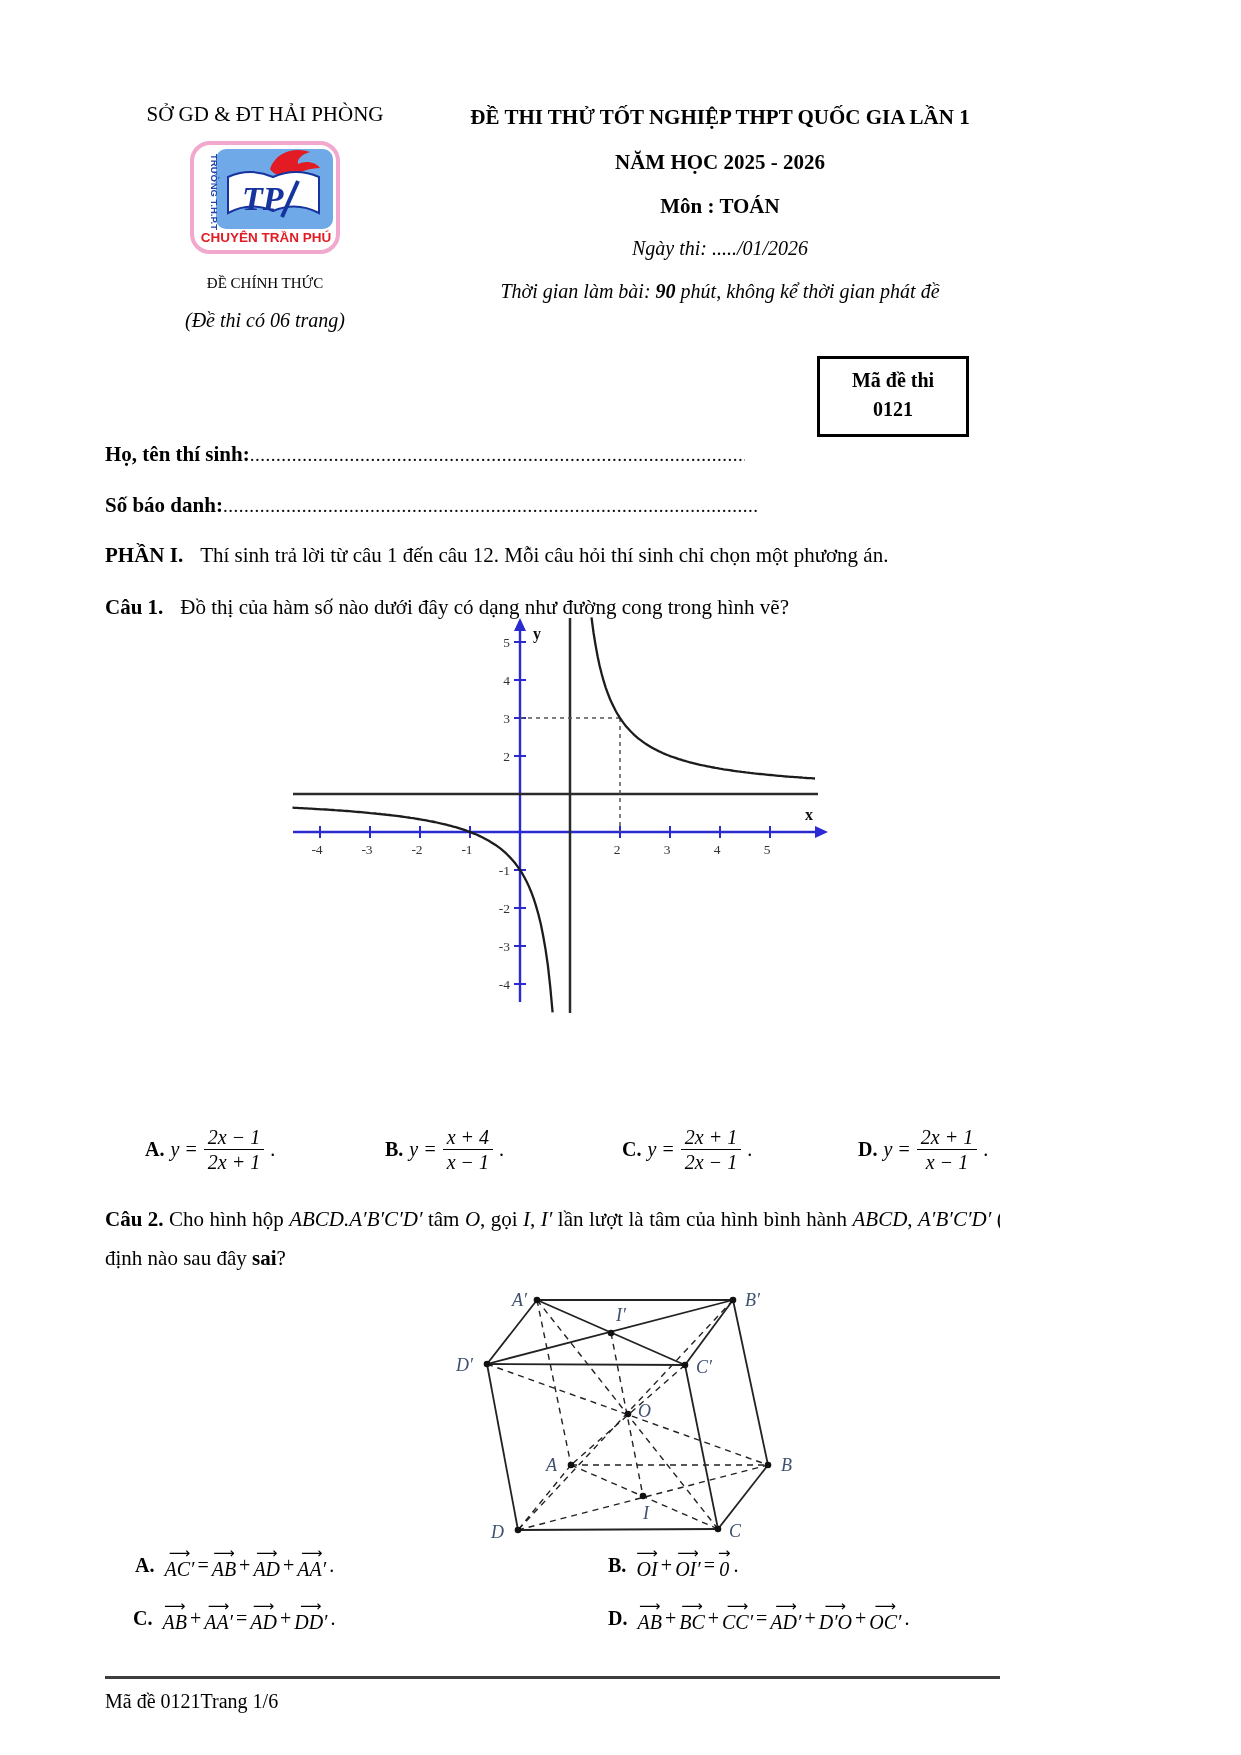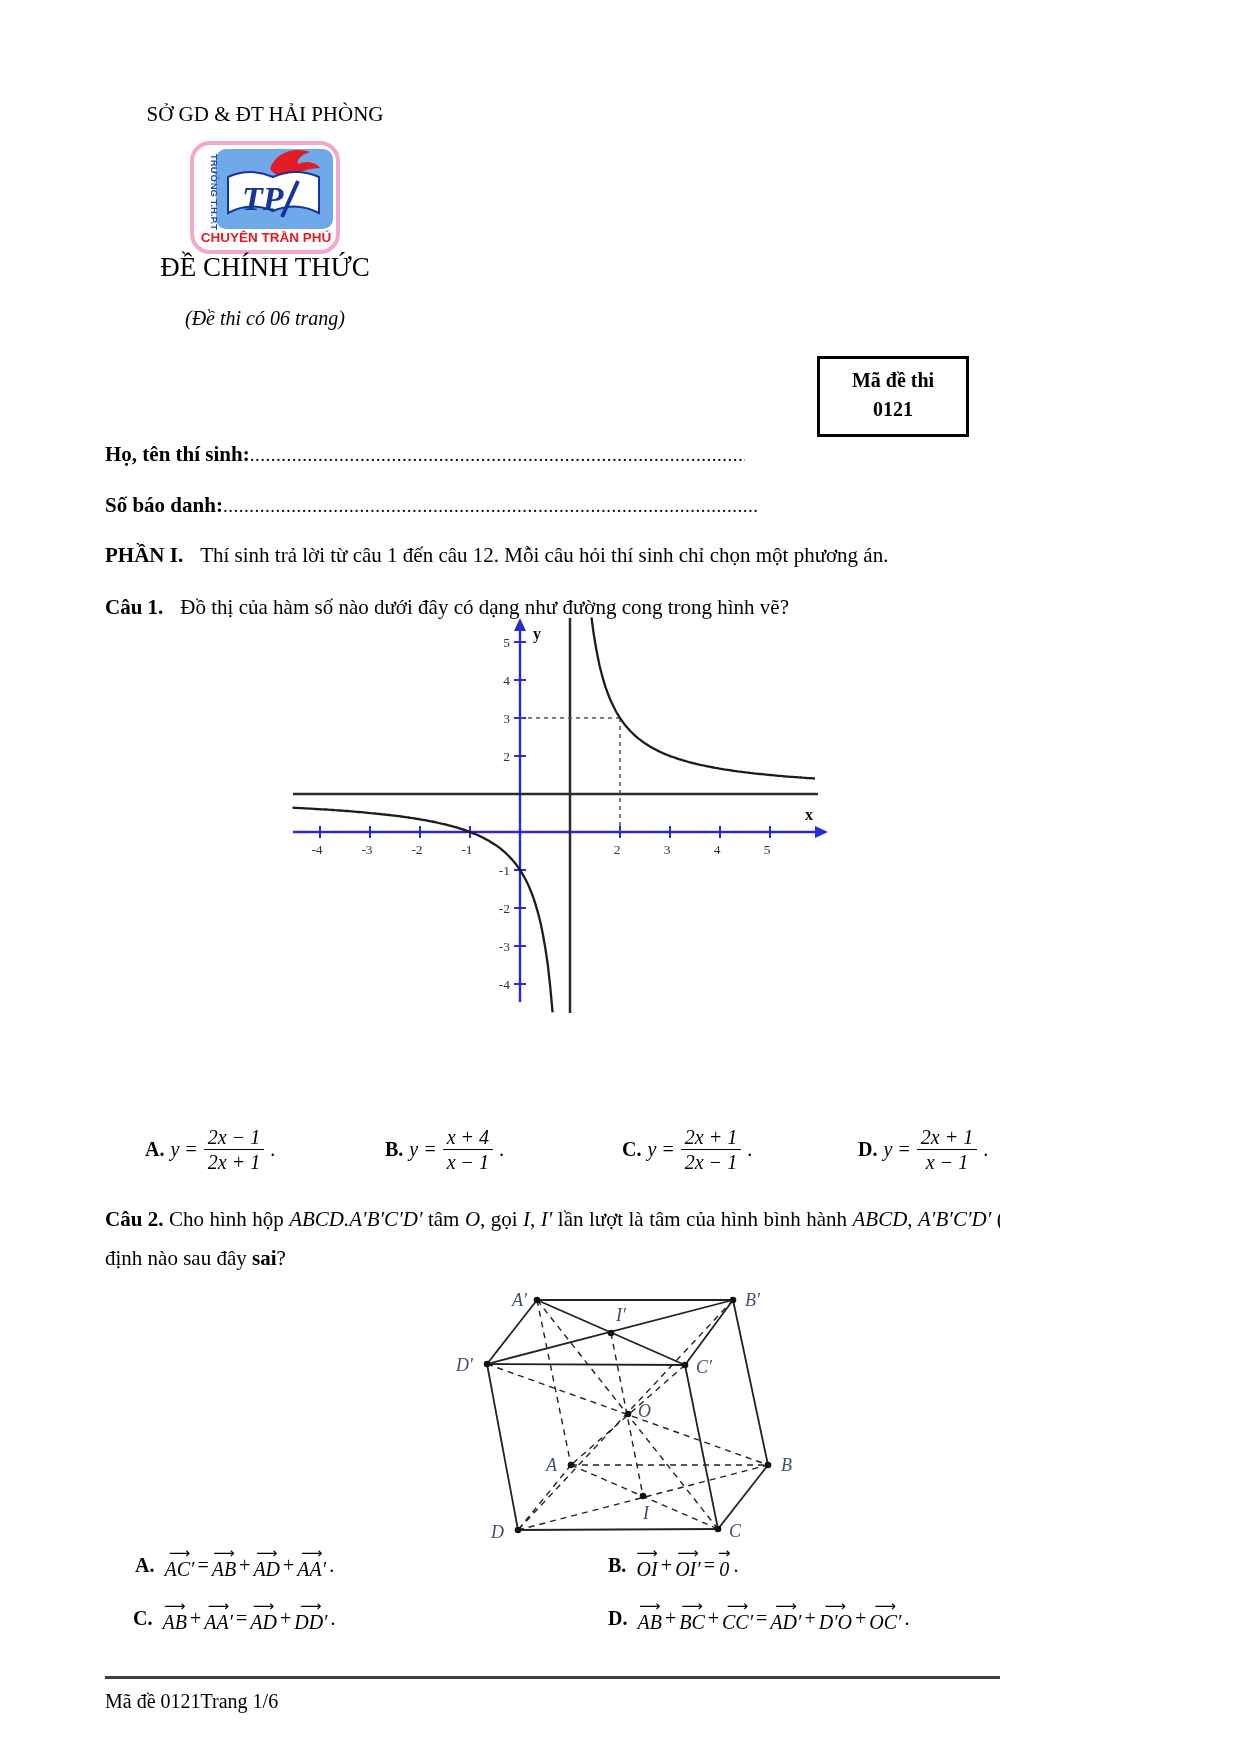--- a/index.html
+++ b/index.html
@@ -5,22 +5,22 @@
   *{margin:0;padding:0;box-sizing:border-box;}
   html,body{background:#fff;}
   .page{position:relative;width:1000px;height:1755px;background:#fff;
         font-family:"Liberation Serif",serif;color:#000;overflow:hidden;}
   .abs{position:absolute;}
 
   
   .hdr-left{left:110px;top:101px;width:310px;text-align:center;}
   .dept{font-size:21px;line-height:27px;}
   .logo{display:block;margin:13px auto 0;}
-  .official{font-size:27px;line-height:27px;}
-  .pages-note{font-style:italic;font-size:20px;line-height:26px;margin-top:24px;}
+  .official{font-size:15px;line-height:27px;margin-top:16px;}
+  .pages-note{font-style:italic;font-size:20px;line-height:26px;margin-top:10px;}
 
   .hdr-right{left:400px;top:104px;width:640px;text-align:center;}
   .hdr-right > div{line-height:27px;}
   .h-title{font-weight:bold;font-size:21px;}
   .h-year{font-weight:bold;font-size:21px;margin-top:18px;}
   .h-subject{font-weight:bold;font-size:21px;margin-top:17px;}
   .h-date{font-style:italic;font-size:20px;margin-top:15px;}
   .h-time{font-style:italic;font-size:20px;margin-top:16px;}
   .h-time b{font-weight:bold;}
 
@@ -77,20 +77,27 @@
       <path d="M80 28 C86 10 106 6 120 11 C110 14 107 19 108 23 C116 19 126 21 130 27 C119 27 112 31 103 33 C92 37 84 34 80 28 Z" fill="#e21b24"></path>
       <path d="M38 72 Q60 60 83 70 Q106 60 129 72 L129 36 Q106 26 83 36 Q60 26 38 36 Z" fill="#ffffff" stroke="#16339e" stroke-width="2"></path>
       <text x="52" y="69" font-size="34" font-weight="bold" font-style="italic" fill="#16339e" font-family="Liberation Serif, serif">TP</text>
       <line x1="108" y1="40" x2="92" y2="76" stroke="#16339e" stroke-width="4"></line>
       <text x="76" y="101" text-anchor="middle" font-family="Liberation Sans, sans-serif" font-size="13.5" font-weight="bold" fill="#e21b24">CHUYÊN TRẦN PHÚ</text>
     </svg>
     <div class="official">ĐỀ CHÍNH THỨC</div>
     <div class="pages-note">(Đề thi có 06 trang)</div>
   </div>
 
+  <div class="hdr-right abs">
+    <div class="h-title">ĐỀ THI THỬ TỐT NGHIỆP THPT QUỐC GIA LẦN 1</div>
+    <div class="h-year">NĂM HỌC 2025 - 2026</div>
+    <div class="h-subject">Môn : TOÁN</div>
+    <div class="h-date">Ngày thi: ...../01/2026</div>
+    <div class="h-time"><span>Thời gian làm bài: </span><b>90</b><span> phút, không kể thời gian phát đề</span></div>
+  </div>
 
   <div class="code-box abs">
     <div>Mã đề thi</div>
     <div>0121</div>
   </div>
 
   <div class="student-line abs" style="top:441px;width:640px;">
     <span class="lab">Họ, tên thí sinh:</span>
       <span class="dots">........................................................................................................................................................</span>
   </div>

